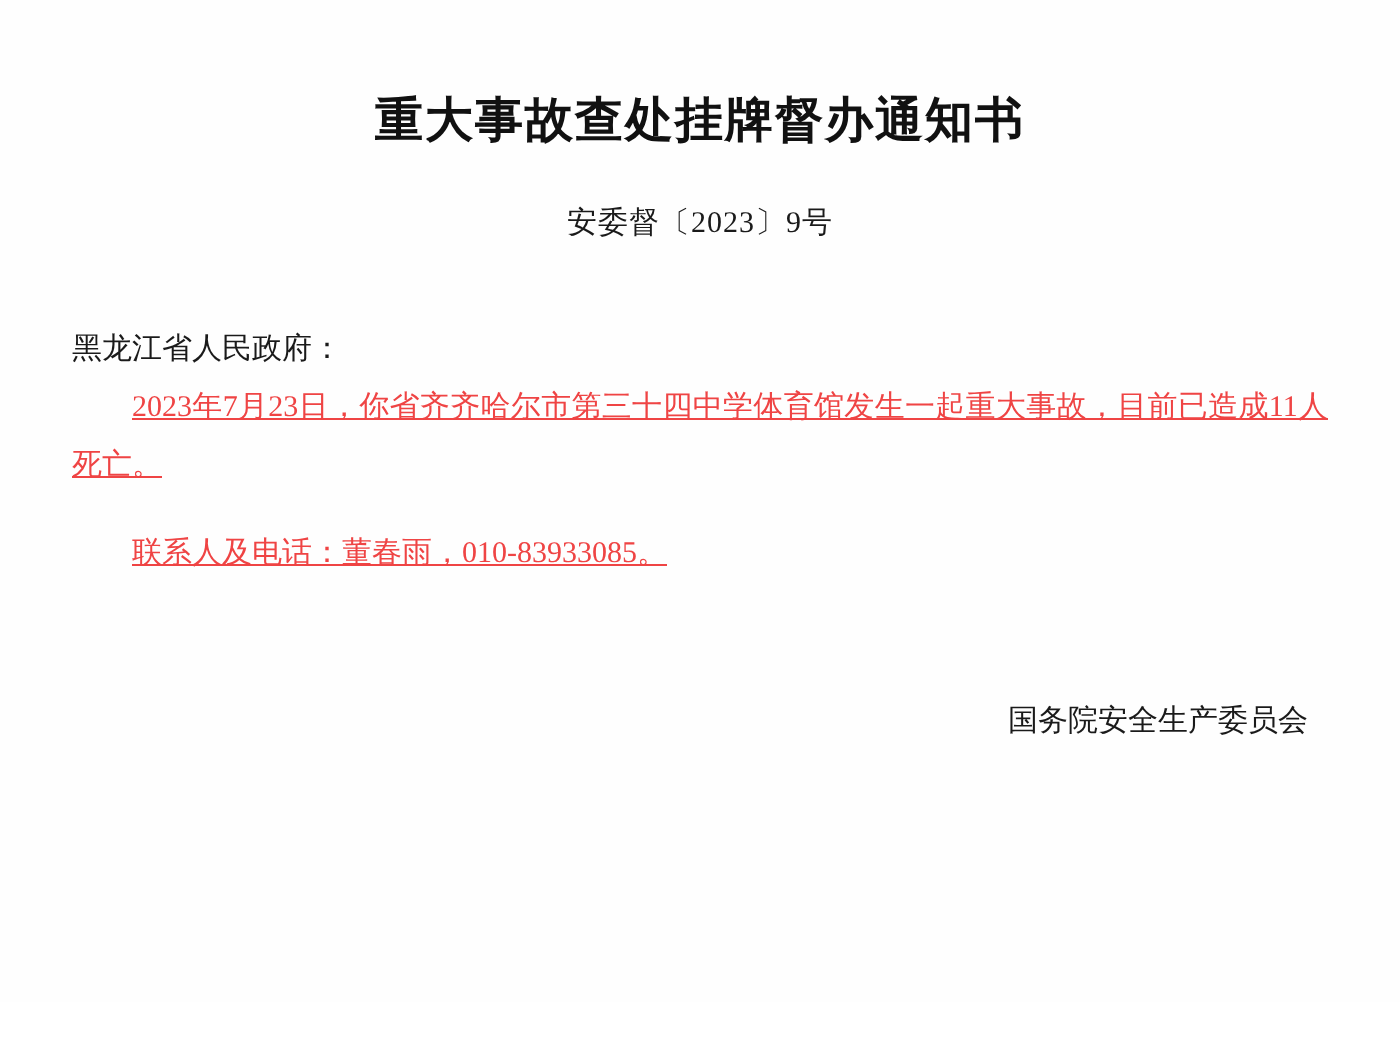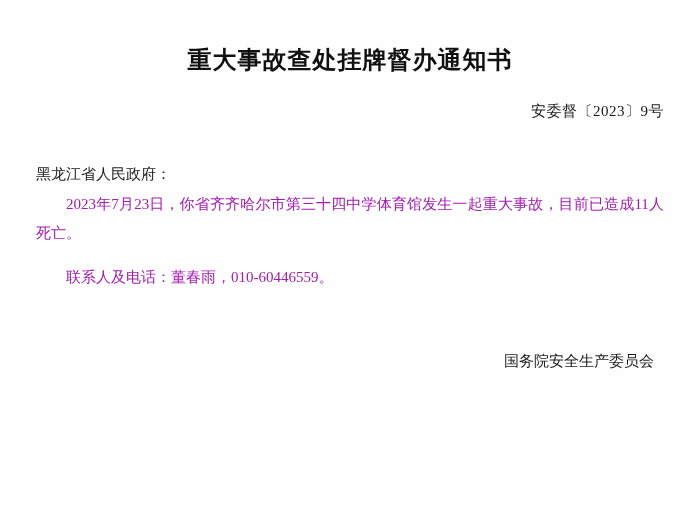--- a/index.html
+++ b/index.html
@@ -24,39 +24,40 @@
   }
   .doc-title {
     text-align: center;
     font-size: 24px;
     font-weight: bold;
     letter-spacing: 1px;
     margin: 14px 0 0 0;
     color: #111;
   }
   .doc-number {
-    text-align: right;
+    text-align: center;
     font-size: 15px;
     margin: 26px 0 0 0;
     color: #1a1a1a;
     letter-spacing: 0.5px;
   }
   .recipient {
     font-size: 15px;
     margin: 44px 0 0 0;
     color: #1a1a1a;
   }
   .para {
     font-size: 15px;
     line-height: 1.95;
     text-align: justify;
     text-justify: inter-ideograph;
     margin: 6px 0 0 0;
     text-indent: 2em;
-    color: #a21caf;
+    color: #ef4444;
+    text-decoration: underline;
   }
   .para.contact {
     margin-top: 14px;
   }
   .signature {
     margin-top: 54px;
     text-align: right;
     font-size: 15px;
     line-height: 2.0;
     color: #1a1a1a;
@@ -73,20 +74,20 @@
 
   <h1 class="doc-title">重大事故查处挂牌督办通知书</h1>
 
   <div class="doc-number">安委督〔2023〕9号</div>
 
   <div class="recipient">黑龙江省人民政府：</div>
 
   <p class="para">2023年7月23日，你省齐齐哈尔市第三十四中学体育馆发生一起重大事故，目前已造成11人死亡。</p>
 
 
-  <p class="para contact">联系人及电话：董春雨，010-60446559。</p>
+  <p class="para contact">联系人及电话：董春雨，010-83933085。</p>
 
   <div class="signature">
     <span class="sig-line">国务院安全生产委员会</span>
 
   </div>
 
 </div>
 
 </body></html>

